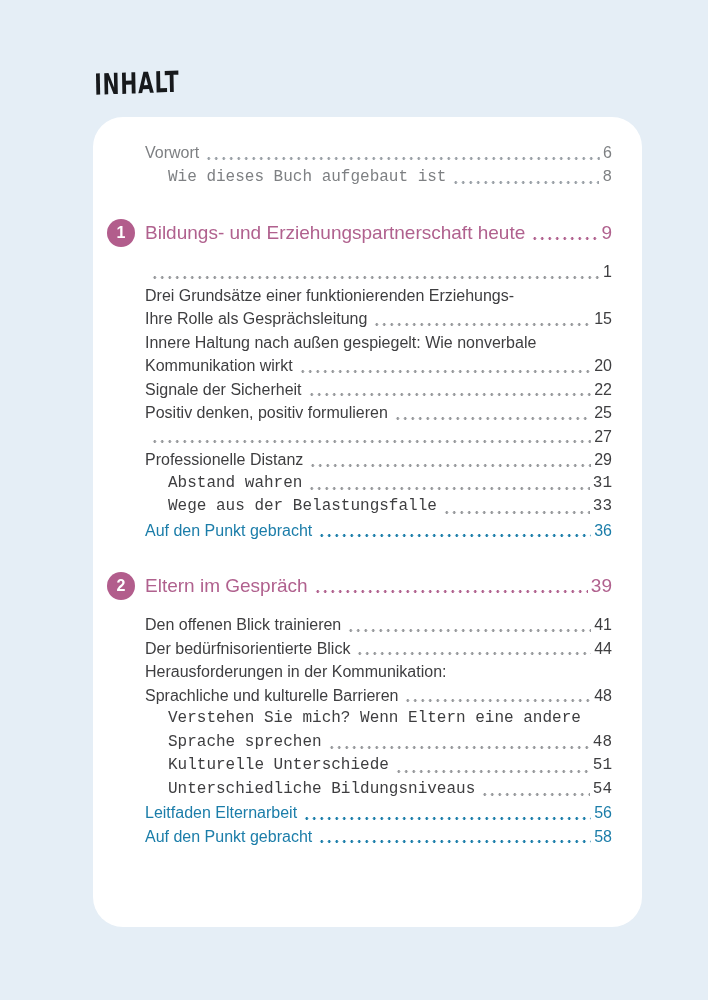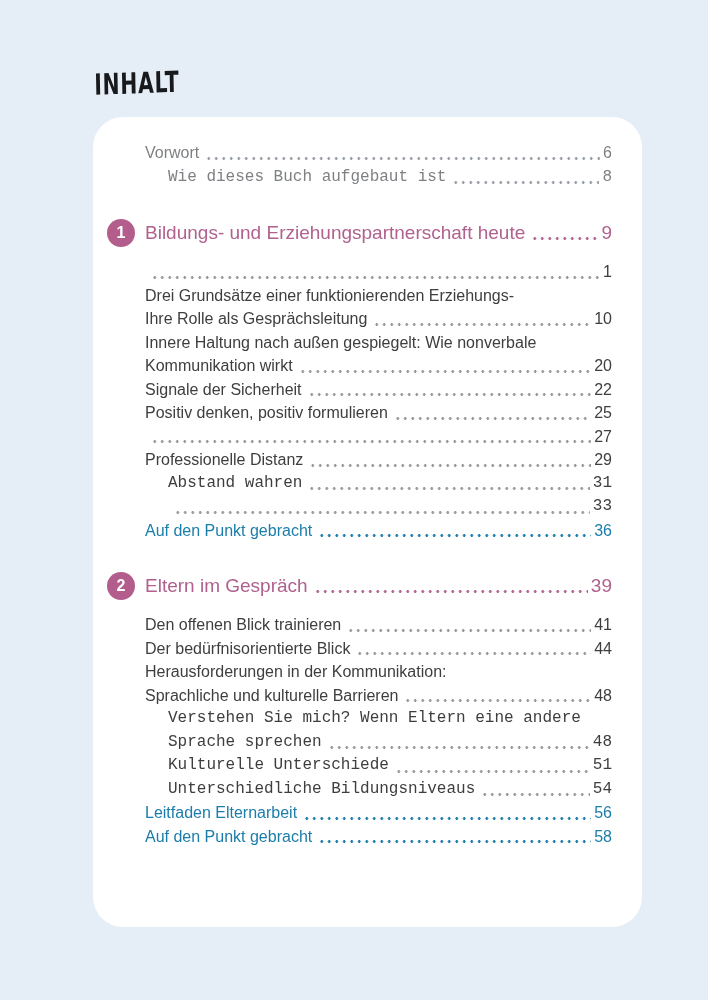--- a/index.html
+++ b/index.html
@@ -140,21 +140,21 @@
                 <span class="pagenum">1</span>
               </div>
             </div>
             <div class="entry">
               <div class="entry-line">Drei Grundsätze einer funktionierenden Erziehungs-</div>
             </div>
             <div class="entry">
               <div class="entry-line flexline">
                 <span class="label">Ihre Rolle als Gesprächsleitung</span>
                 <span class="leader"></span>
-                <span class="pagenum">10</span>
+                <span class="pagenum">15</span>
               </div>
             </div>
             <div class="entry">
               <div class="entry-line">Innere Haltung nach außen gespiegelt: Wie nonverbale</div>
               <div class="entry-line flexline">
                 <span class="label">Kommunikation wirkt</span>
                 <span class="leader"></span>
                 <span class="pagenum">20</span>
               </div>
             </div>
@@ -187,20 +187,21 @@
             </div>
             <div class="entry indent">
               <div class="entry-line flexline">
                 <span class="label">Abstand wahren</span>
                 <span class="leader"></span>
                 <span class="pagenum">31</span>
               </div>
             </div>
             <div class="entry indent">
               <div class="entry-line flexline">
+                <span class="label">Wege aus der Belastungsfalle</span>
                 <span class="leader"></span>
                 <span class="pagenum">33</span>
               </div>
             </div>
             <div class="entry emph">
               <div class="entry-line flexline">
                 <span class="label">Auf den Punkt gebracht</span>
                 <span class="leader"></span>
                 <span class="pagenum">36</span>
               </div>

